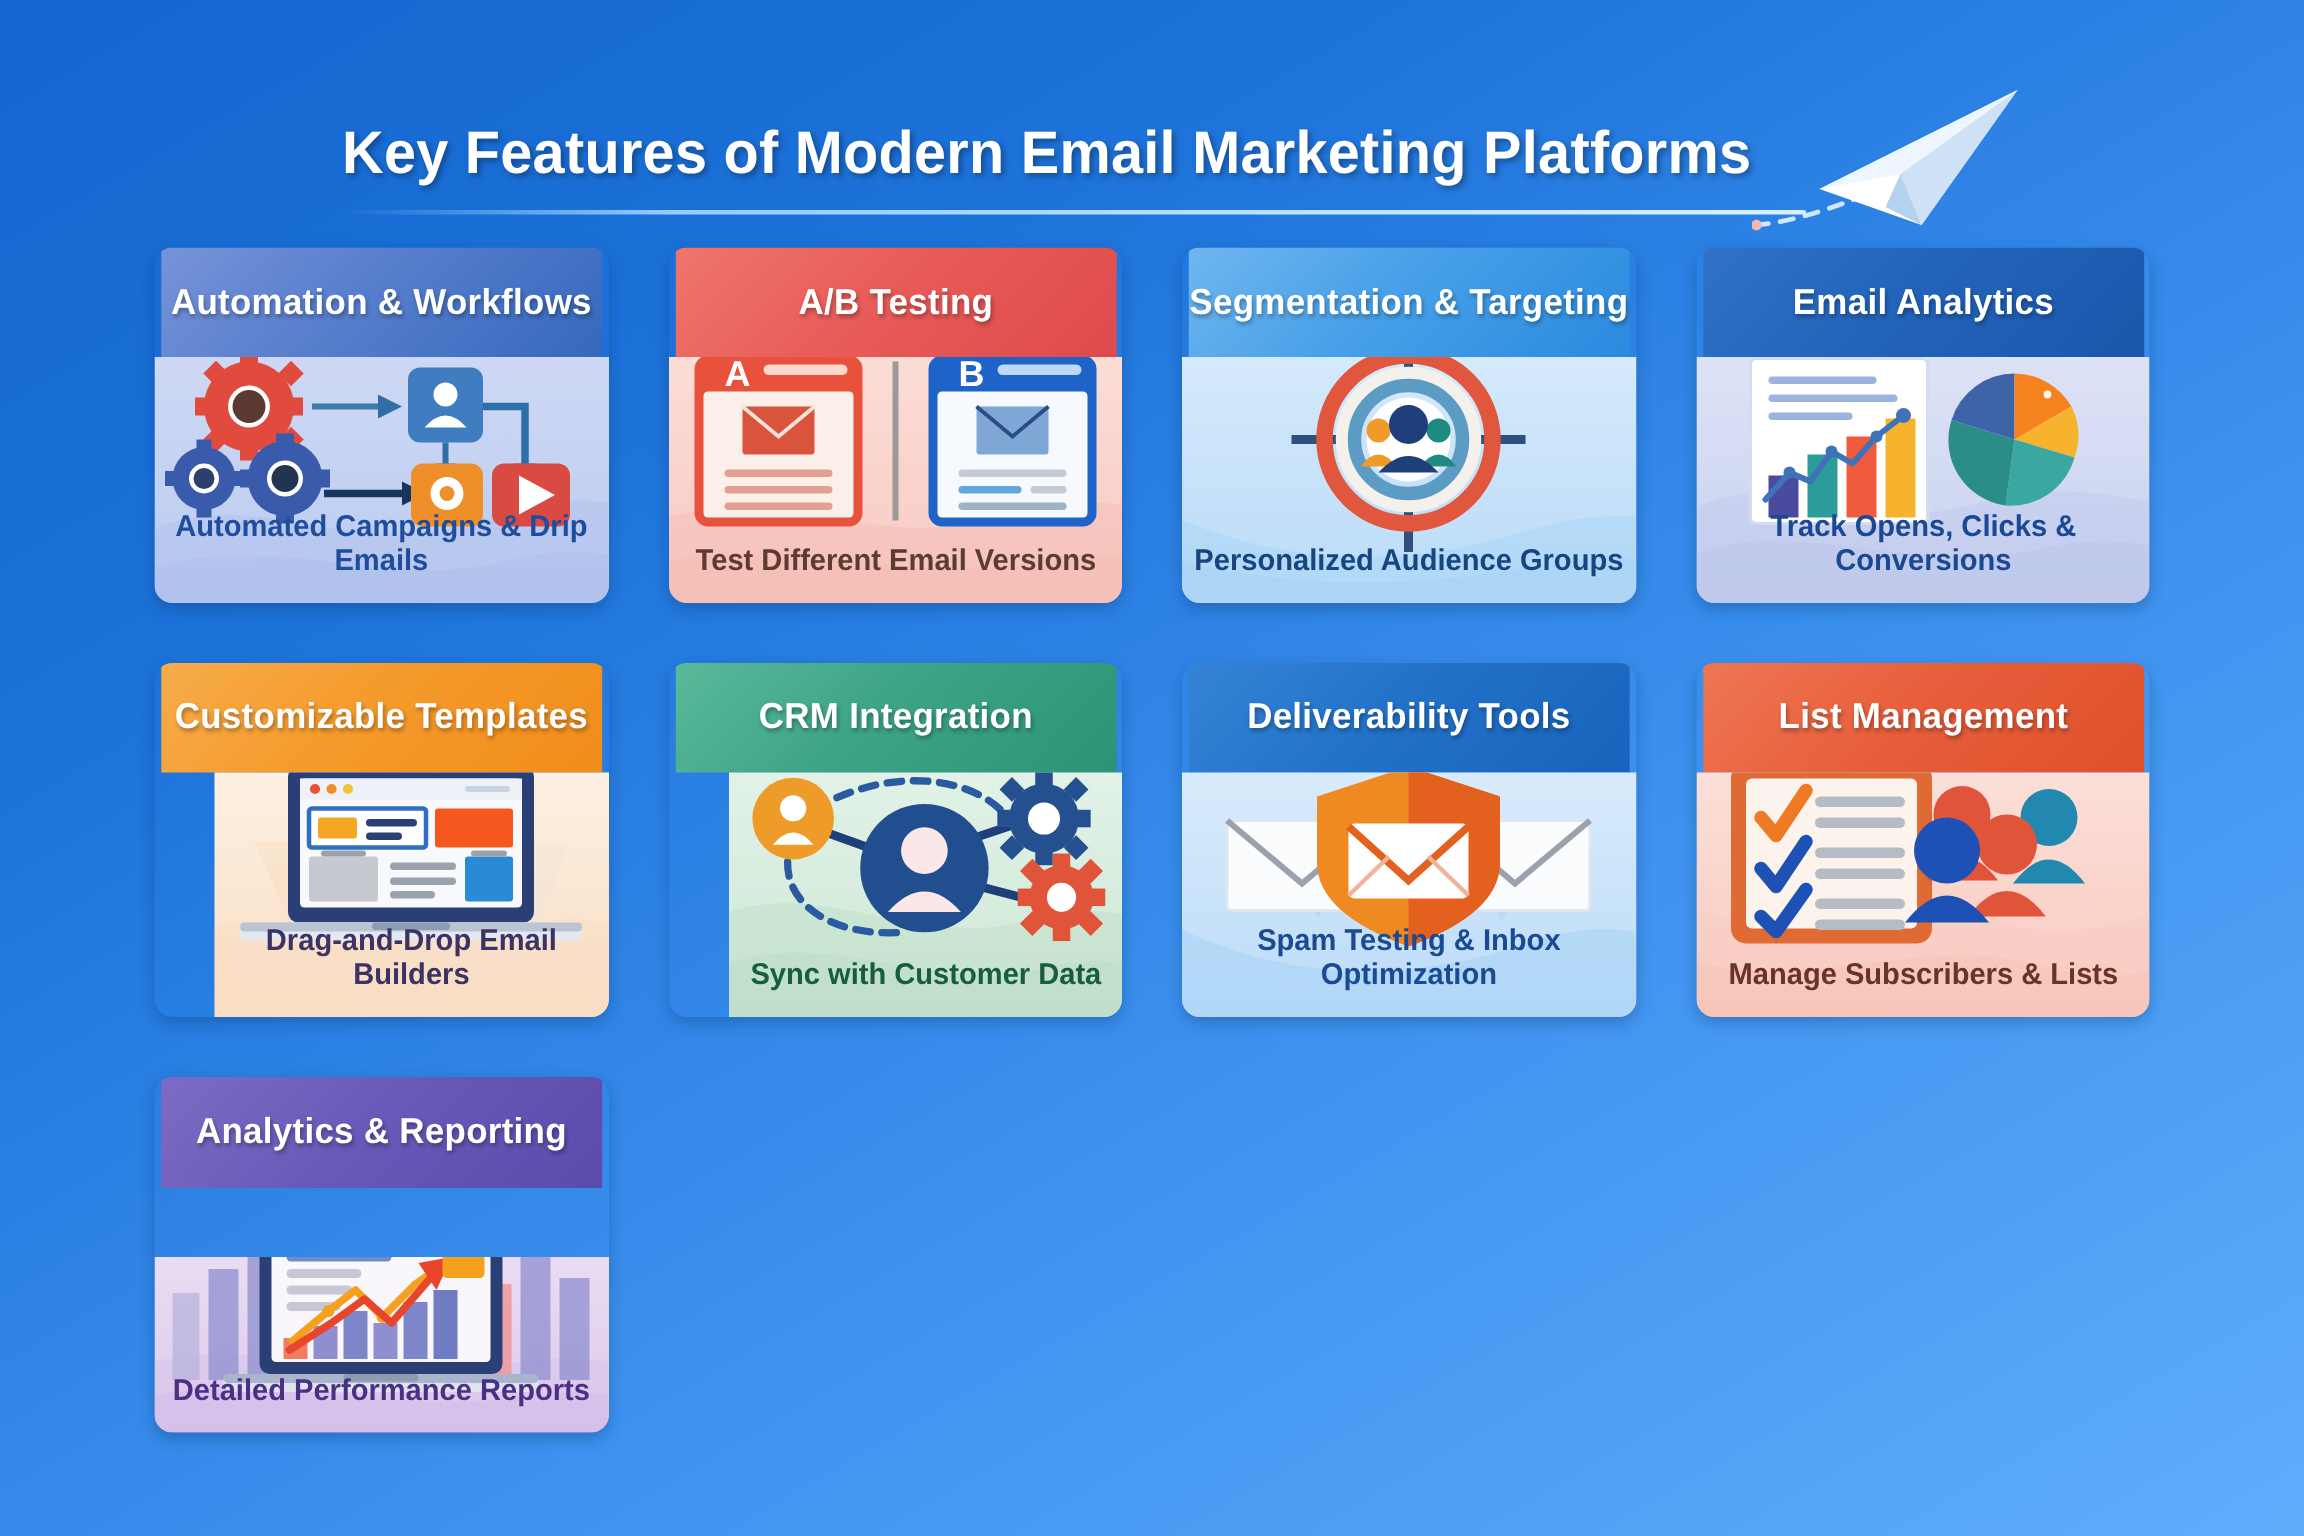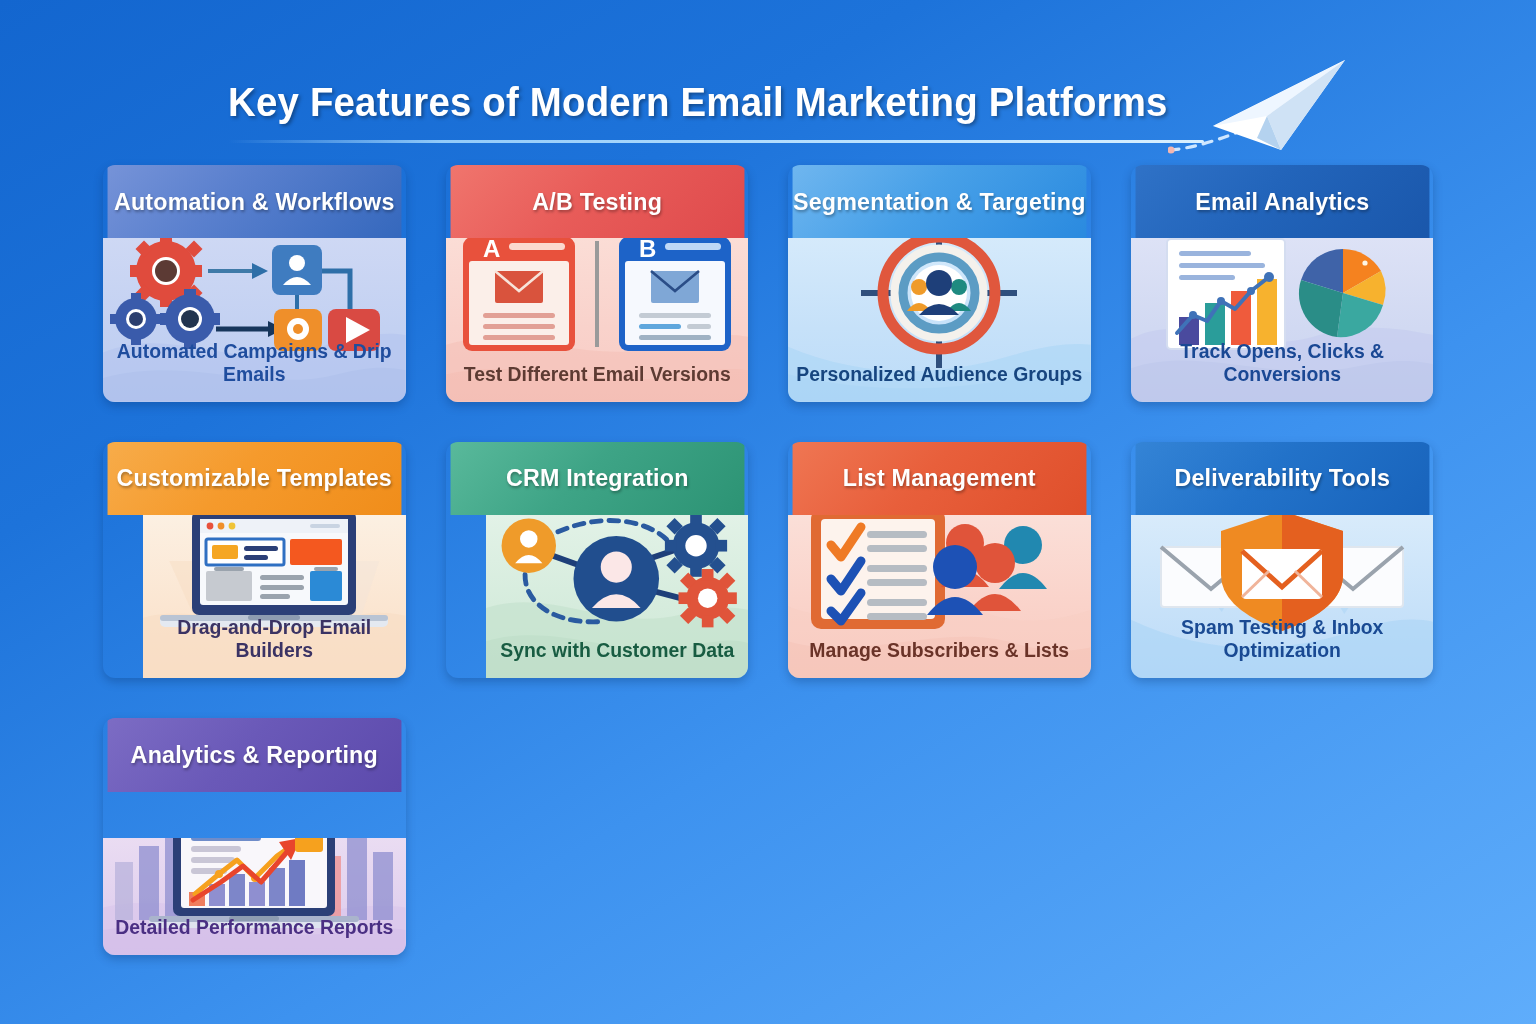--- a/index.html
+++ b/index.html
@@ -375,20 +375,46 @@
               <rect x="-26" y="12" width="12" height="12" transform="rotate(-45 -20 18)"></rect>
               <rect x="14" y="12" width="12" height="12" transform="rotate(45 20 18)"></rect>
             </g>
             <circle cx="228" cy="94" r="10" fill="#ffffff"></circle>
           </svg>
         </div>
         <div class="caption">Sync with Customer Data</div>
       </div>
     </div>
 
+    <div class="card c8">
+      <div class="card-header">Deliverability Tools</div>
+      <div class="card-body">
+        <svg class="wave" viewBox="0 0 400 120" preserveAspectRatio="none">
+          <polygon points="70,0 160,0 120,52" fill="#a6d2f5" opacity=".8"></polygon>
+          <polygon points="240,0 330,0 282,54" fill="#a6d2f5" opacity=".8"></polygon>
+          <path d="M0,60 C100,96 200,96 300,70 C345,58 378,58 400,62 L400,120 L0,120 Z" fill="#a8d4f6"></path>
+        </svg>
+        <div class="art">
+          <svg width="270" height="130" viewBox="0 0 270 130">
+            <rect x="14" y="42" width="100" height="60" rx="3" fill="#fbfcfe" stroke="#dfe6ee" stroke-width="2"></rect>
+            <polyline points="14,42 64,84 114,42" fill="none" stroke="#9aa3ad" stroke-width="4"></polyline>
+            <rect x="156" y="42" width="100" height="60" rx="3" fill="#fbfcfe" stroke="#dfe6ee" stroke-width="2"></rect>
+            <polyline points="156,42 206,84 256,42" fill="none" stroke="#9aa3ad" stroke-width="4"></polyline>
+            <path d="M135,6 L196,26 L196,70 Q196,104 135,126 Q74,104 74,70 L74,26 Z" fill="#ef8a22"></path>
+            <path d="M135,6 L196,26 L196,70 Q196,104 135,126 Z" fill="#e4601f"></path>
+            <rect x="95" y="44" width="80" height="50" rx="4" fill="#ffffff"></rect>
+            <polyline points="95,46 135,82 175,46" fill="none" stroke="#e4601f" stroke-width="5"></polyline>
+            <polyline points="95,92 122,66" fill="none" stroke="#f0b49a" stroke-width="3"></polyline>
+            <polyline points="175,92 148,66" fill="none" stroke="#f0b49a" stroke-width="3"></polyline>
+          </svg>
+        </div>
+        <div class="caption">Spam Testing &amp; Inbox Optimization</div>
+      </div>
+    </div>
+
     <div class="card c7">
       <div class="card-header">List Management</div>
       <div class="card-body">
         <svg class="wave" viewBox="0 0 400 120" preserveAspectRatio="none">
           <path d="M0,46 C80,74 160,22 250,50 C310,68 360,60 400,50 L400,120 L0,120 Z" fill="#f7cec3"></path>
           <path d="M0,82 C100,104 200,62 300,84 C345,94 380,92 400,88 L400,120 L0,120 Z" fill="#f5c3b7"></path>
         </svg>
         <div class="art">
           <svg width="280" height="134" viewBox="0 0 280 134">
             <rect x="12" y="6" width="134" height="120" rx="10" fill="#e06a33"></rect>
@@ -416,46 +442,20 @@
                 <circle cx="196" cy="60" r="20"></circle>
                 <path d="M170,108 q26,-34 52,0 z"></path>
               </g>
             <g fill="#1d51b5">
                 <circle cx="156" cy="64" r="22"></circle>
                 <path d="M128,112 q28,-36 56,0 z"></path>
               </g>
           </svg>
         </div>
         <div class="caption">Manage Subscribers &amp; Lists</div>
-      </div>
-    </div>
-
-    <div class="card c8">
-      <div class="card-header">Deliverability Tools</div>
-      <div class="card-body">
-        <svg class="wave" viewBox="0 0 400 120" preserveAspectRatio="none">
-          <polygon points="70,0 160,0 120,52" fill="#a6d2f5" opacity=".8"></polygon>
-          <polygon points="240,0 330,0 282,54" fill="#a6d2f5" opacity=".8"></polygon>
-          <path d="M0,60 C100,96 200,96 300,70 C345,58 378,58 400,62 L400,120 L0,120 Z" fill="#a8d4f6"></path>
-        </svg>
-        <div class="art">
-          <svg width="270" height="130" viewBox="0 0 270 130">
-            <rect x="14" y="42" width="100" height="60" rx="3" fill="#fbfcfe" stroke="#dfe6ee" stroke-width="2"></rect>
-            <polyline points="14,42 64,84 114,42" fill="none" stroke="#9aa3ad" stroke-width="4"></polyline>
-            <rect x="156" y="42" width="100" height="60" rx="3" fill="#fbfcfe" stroke="#dfe6ee" stroke-width="2"></rect>
-            <polyline points="156,42 206,84 256,42" fill="none" stroke="#9aa3ad" stroke-width="4"></polyline>
-            <path d="M135,6 L196,26 L196,70 Q196,104 135,126 Q74,104 74,70 L74,26 Z" fill="#ef8a22"></path>
-            <path d="M135,6 L196,26 L196,70 Q196,104 135,126 Z" fill="#e4601f"></path>
-            <rect x="95" y="44" width="80" height="50" rx="4" fill="#ffffff"></rect>
-            <polyline points="95,46 135,82 175,46" fill="none" stroke="#e4601f" stroke-width="5"></polyline>
-            <polyline points="95,92 122,66" fill="none" stroke="#f0b49a" stroke-width="3"></polyline>
-            <polyline points="175,92 148,66" fill="none" stroke="#f0b49a" stroke-width="3"></polyline>
-          </svg>
-        </div>
-        <div class="caption">Spam Testing &amp; Inbox Optimization</div>
       </div>
     </div>
 
     <div class="card c9">
       <div class="card-header">Analytics &amp; Reporting</div>
       <div class="card-body">
         <svg class="wave" viewBox="0 0 400 120" preserveAspectRatio="none">
           <path d="M0,52 C90,28 190,76 300,56 C345,48 378,48 400,52 L400,120 L0,120 Z" fill="#d9c5ec"></path>
           <path d="M0,84 C110,62 210,104 320,86 C358,80 384,80 400,84 L400,120 L0,120 Z" fill="#cfb9e8"></path>
         </svg>

